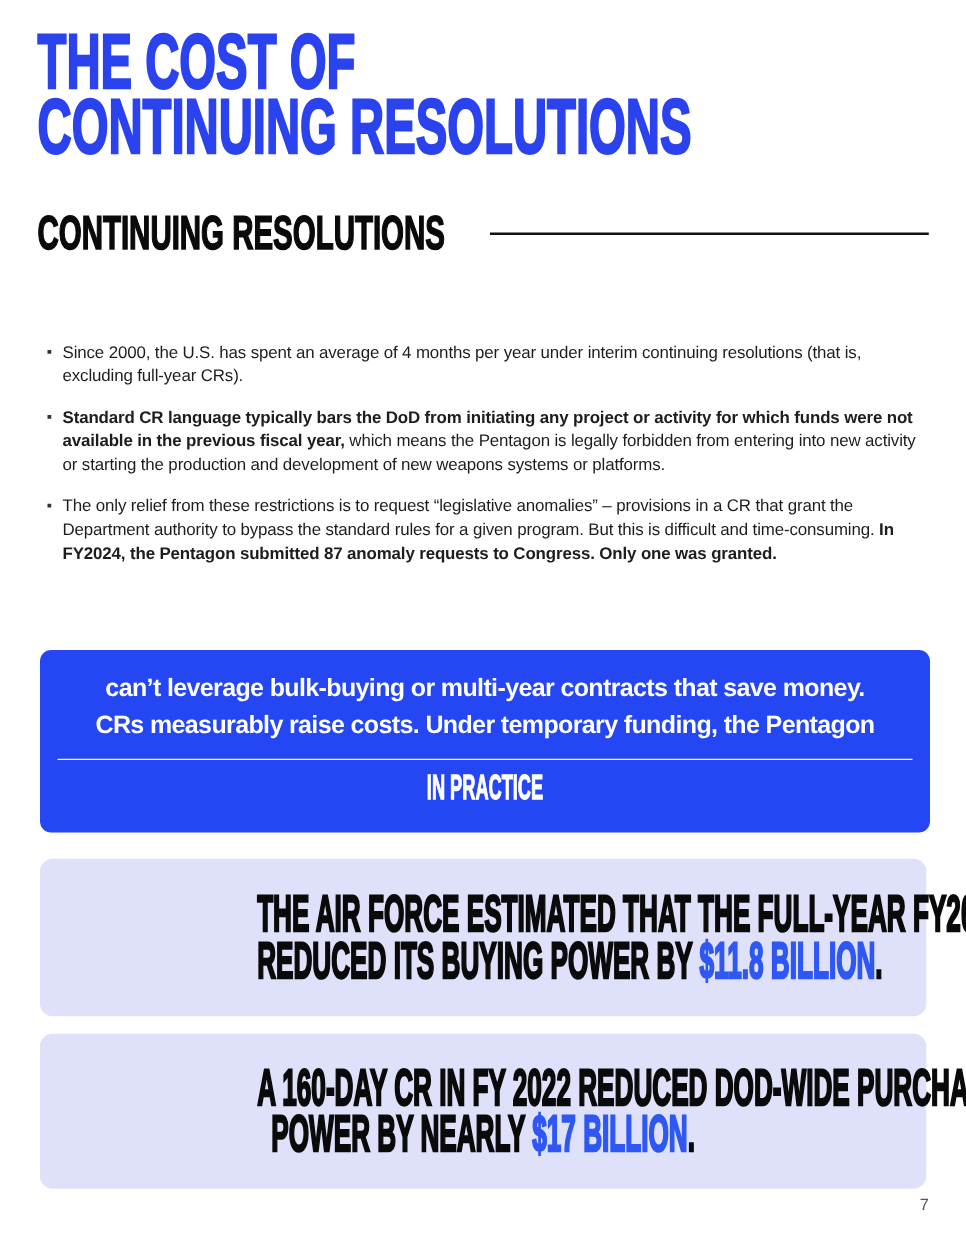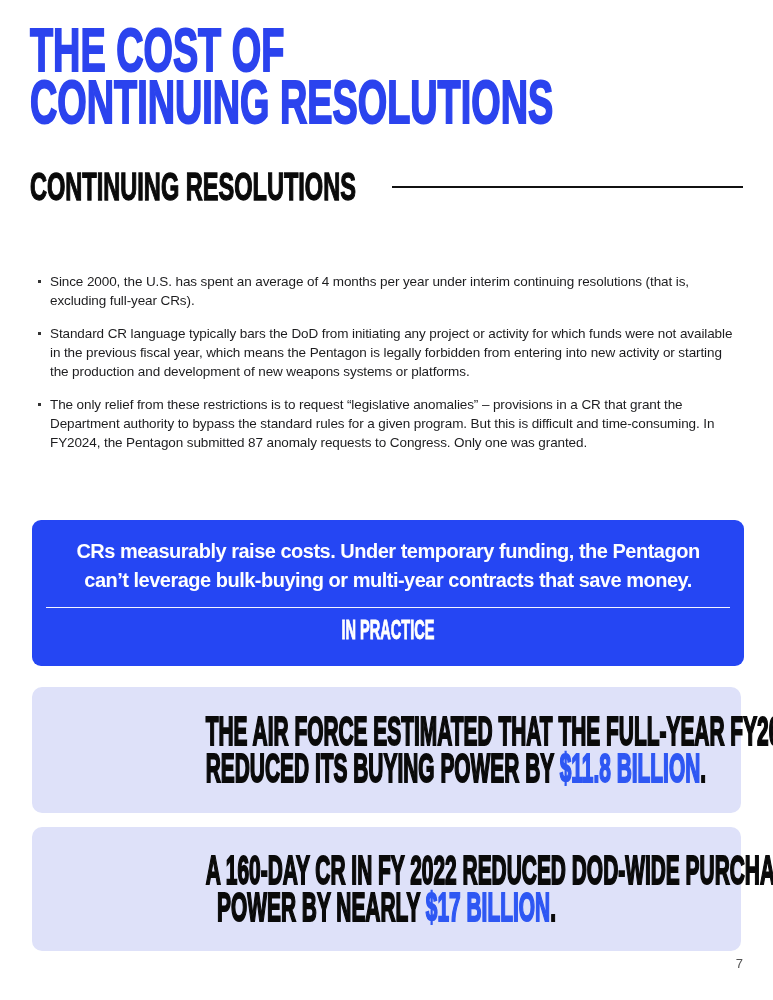--- a/index.html
+++ b/index.html
@@ -42,21 +42,21 @@
   .section-rule { flex:1; height:2px; background:#111; margin-left:10px; }
 
   
   .bullets { position:absolute; top:240px; left:38px; right:36px; list-style:none;margin-top:32px; }
   .bullet { display:flex; margin-bottom:14px; }
   .bullet-marker {
     width:3px; height:3px; background:#333; flex:0 0 3px;
     margin-top:8px; margin-right:9px;
   }
   .bullet p { font-size:13.5px; line-height:19px; letter-spacing:-0.1px; color:#1d1d1f; }
-  .seg-bold { font-weight:400; }
+  .seg-bold { font-weight:700; }
 
   
   .callout {
     position:absolute; top:520px; left:32px; width:712px; height:146px;
     background:#2546f3; border-radius:9px;
     padding-top:17px;
     color:#ffffff;
   }
   .callout .cline {
     text-align:center; white-space:nowrap;
@@ -119,22 +119,22 @@
       <span class="bullet-marker"></span>
       <p><span class="seg-bold">Standard CR language typically bars the DoD from initiating any project or activity for which funds were not available in the previous fiscal year,</span><span> which means the Pentagon is legally forbidden from entering into new activity or starting the production and development of new weapons systems or platforms.</span></p>
     </li>
     <li class="bullet">
       <span class="bullet-marker"></span>
       <p><span>The only relief from these restrictions is to request “legislative anomalies” – provisions in a CR that grant the Department authority to bypass the standard rules for a given program. But this is difficult and time-consuming. </span><span class="seg-bold">In FY2024, the Pentagon submitted 87 anomaly requests to Congress. Only one was granted.</span></p>
     </li>
   </ul>
 
   <div class="callout">
+    <div class="cline">can’t leverage bulk-buying or multi-year contracts that save money.</div>
     <div class="cline">CRs measurably raise costs. Under temporary funding, the Pentagon</div>
-    <div class="cline">can’t leverage bulk-buying or multi-year contracts that save money.</div>
     <div class="callout-rule"></div>
     <div class="callout-sub">IN PRACTICE</div>
   </div>
 
   <div class="practice-box one">
     <div class="hline">THE AIR FORCE ESTIMATED THAT THE FULL-YEAR FY2020 CR</div>
     <div class="hline"><span>REDUCED ITS BUYING POWER BY </span><span class="hl-blue">$11.8 BILLION</span><span>.</span></div>
   </div>
 
   <div class="practice-box two">

